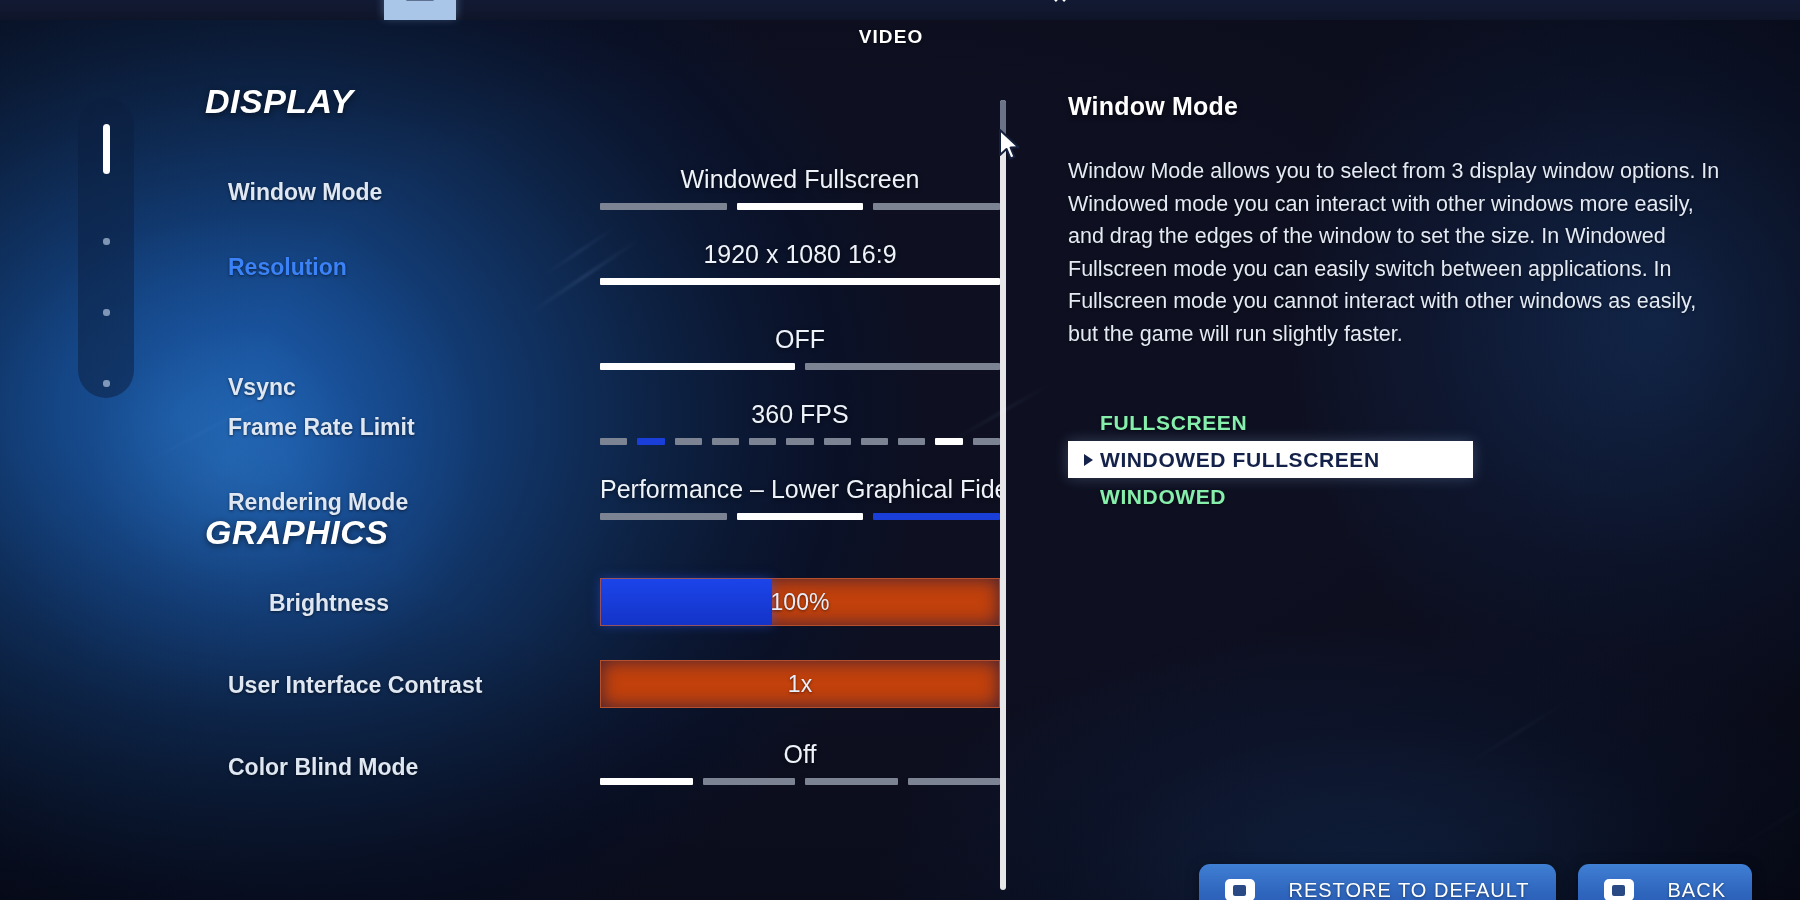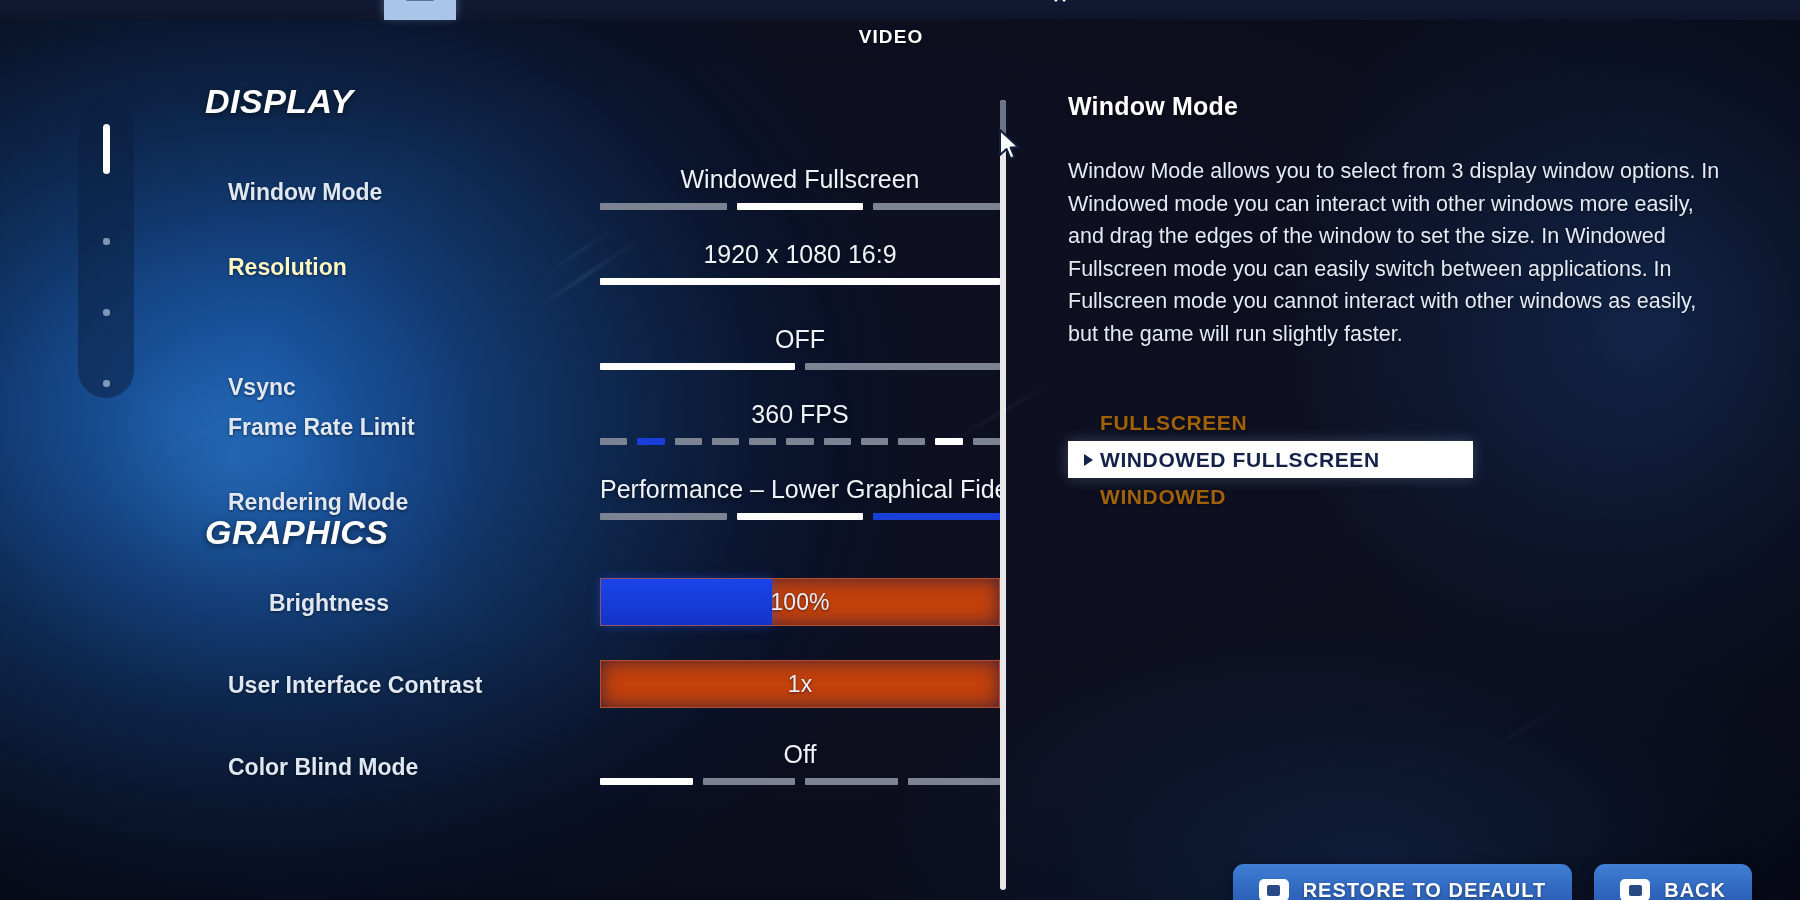--- a/index.html
+++ b/index.html
@@ -97,21 +97,21 @@
   }
   .sec-title {
     font-size:34px; font-weight:bold; font-style:italic; letter-spacing:.5px;
     color:#fff; text-shadow:0 2px 6px rgba(0,0,0,.55);
   }
   .row { position:absolute; left:0; width:1000px; }
   .row .label {
     position:absolute; left:228px; font-size:23px; font-weight:bold;
     color:#dfe7f2; text-shadow:0 1px 3px rgba(0,0,0,.55); white-space:nowrap;
   }
-  .row .label.dim { color:#fef9c3; }
+  .row .label.dim { color:#3b82f6; }
   .ctl { position:absolute; left:600px; width:400px; }
   .ctl .value {
     width:400px; text-align:center; font-size:25px; color:#eef3fa;
     text-shadow:0 1px 4px rgba(0,0,0,.6); white-space:nowrap; overflow:hidden;
   }
   .ctl .value.clip { text-overflow:clip; }
   .segs { display:flex; gap:10px; width:400px; margin-top:9px; }
   .segs .sg { flex:1 1 0; height:7px; background:#7c8494; border-radius:1px; }
   .segs .sg.on  { background:#ffffff; }
   .segs .sg.blue{ background:#1a3ed8; }
@@ -150,21 +150,21 @@
     font-size:25px; font-weight:bold; color:#fff; letter-spacing:.2px;
     text-shadow:0 2px 5px rgba(0,0,0,.6);
   }
   #detail .dbody {
     margin-top:34px; font-size:21.5px; line-height:32.5px; color:#e3eaf4;
     text-shadow:0 1px 3px rgba(0,0,0,.55); width:655px;
   }
   #options { margin-top:54px; width:405px; }
   .opt {
     height:37px; display:flex; align-items:center; padding-left:32px;
-    font-size:21px; font-weight:bold; letter-spacing:.6px; color:#a16207;
+    font-size:21px; font-weight:bold; letter-spacing:.6px; color:#86efac;
     text-shadow:0 1px 3px rgba(0,0,0,.5); position:relative;
   }
   .opt.sel {
     background:#ffffff; color:#14224a; text-shadow:none;
     box-shadow:0 0 14px rgba(180,210,255,.25);
   }
   .opt.sel .caret {
     position:absolute; left:16px; top:50%; transform:translateY(-50%);
     width:0; height:0; border-left:9px solid #14224a;
     border-top:6px solid transparent; border-bottom:6px solid transparent;
@@ -179,22 +179,22 @@
     background:linear-gradient(180deg,#3f7fd4 0%, #2f66bd 55%, #2558ae 100%);
     display:flex; align-items:center; gap:14px; padding:0 26px;
     box-shadow:0 3px 14px rgba(0,0,0,.4);
   }
   .fbtn .key {
     width:30px; height:22px; border-radius:5px; background:#fff;
     display:flex; align-items:center; justify-content:center;
   }
   .fbtn .key i { display:block; width:13px; height:11px; background:#2a4a86; border-radius:2px; }
   .fbtn .flabel {
-    font-size:20px; font-weight:bold; letter-spacing:1px; color:#fff;
-    text-shadow:0 1px 3px rgba(0,0,0,.4); white-space:nowrap;
+    font-size:20px; font-weight:normal; letter-spacing:1px; color:#fff;
+    text-shadow:0 1px 3px rgba(0,0,0,.4); white-space:nowrap;margin-left:20px;
   }
 </style>
 </head>
 <body>
 
 <div id="bg">
   <div class="glow-left"></div>
   <div class="glow-left2"></div>
   <div class="glow-right"></div>
   <div class="glow-bottom"></div>

